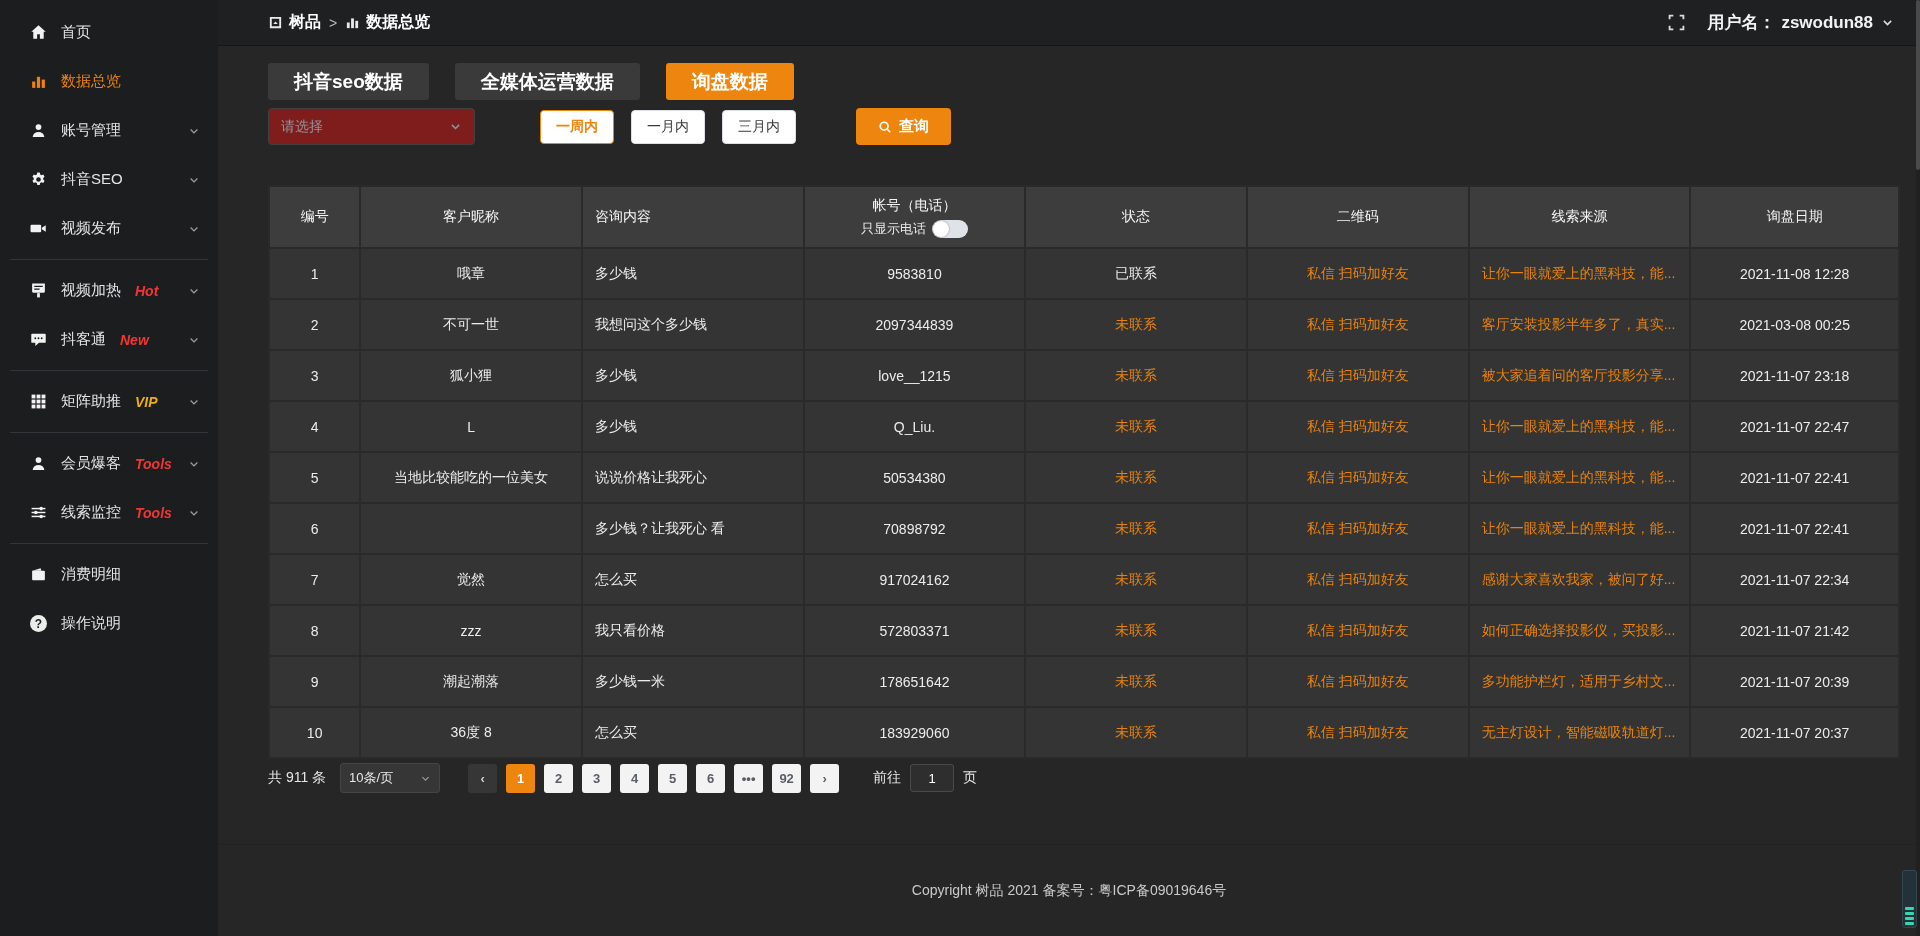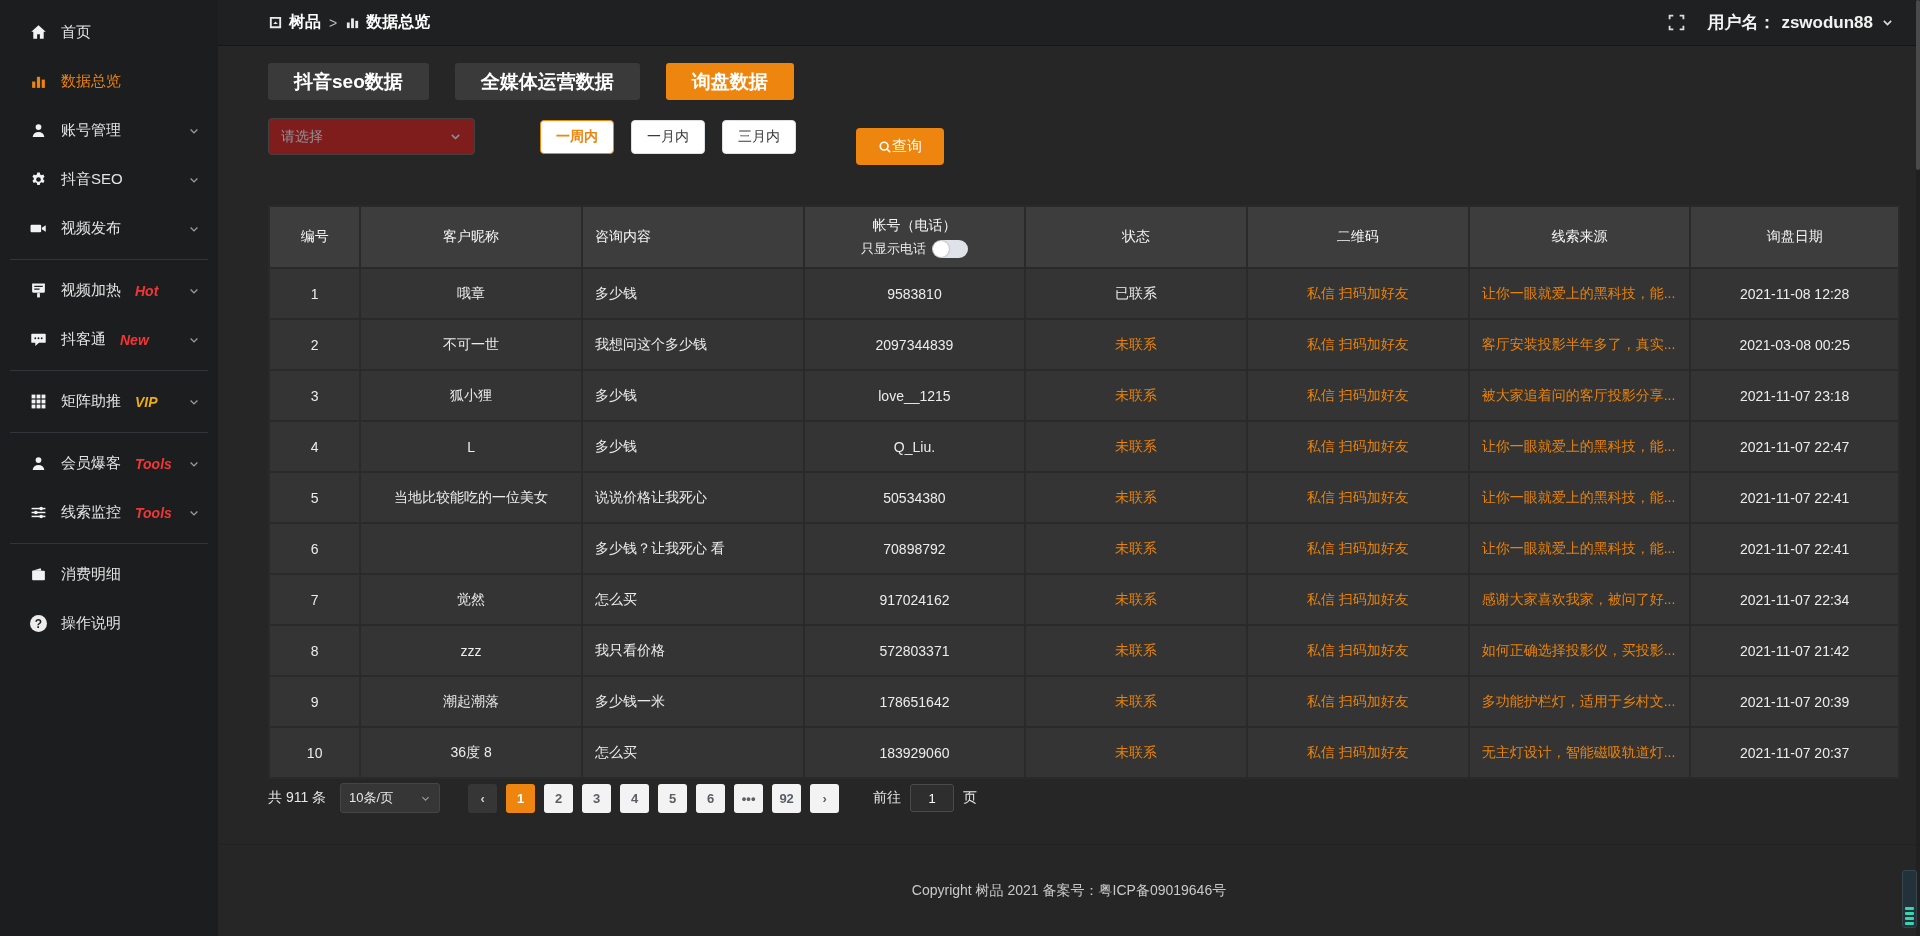--- a/index.html
+++ b/index.html
@@ -52,21 +52,21 @@
   
   .filters { display:flex; align-items:center; margin-top:8px; }
   .select { width:207px; height:37px; background:#7f1d1d; border:1px solid #414141; border-radius:4px;
     display:flex; align-items:center; padding:0 12px; color:#8f9399; font-size:14px; cursor:pointer; }
   .select .chev { width:13px; height:13px; color:#8f9399; }
   .range-group { display:flex; gap:17px; margin-left:65px;justify-content:flex-end; }
   .rbtn { height:34px; padding:0 15px; background:#fff; color:#3a3a3a; font-size:14px; border:1px solid #dcdfe6;
     border-radius:4px; cursor:pointer; }
   .rbtn.active { color:#ed850e; border:1px solid #ed850e; font-weight:bold; }
   .search-btn { margin-left:60px; height:37px; padding:0 22px; background:#ed850e; border:none; border-radius:4px;
-    color:#fff; font-size:15px; font-weight:normal; display:flex; align-items:center; cursor:pointer;margin-top:20px; }
+    color:#fff; font-size:15px; font-weight:bold; display:flex; align-items:center; gap:7px; cursor:pointer; }
   .search-btn .ic { width:14px; height:14px; }
 
   
   .tbl-wrap { margin-top:40px; }
   table { width:100%; border-collapse:collapse; table-layout:fixed; }
   th,td { border:2px solid #2a2a2a; font-weight:normal; }
   thead th { background:#3d3d3d; height:62px; font-size:14px; color:#f5f5f5; }
   tbody td { background:#343434; height:51px; font-size:14px; color:#ececec; }
   .c-center { text-align:center; }
   .c-left { text-align:left; padding-left:12px; }

